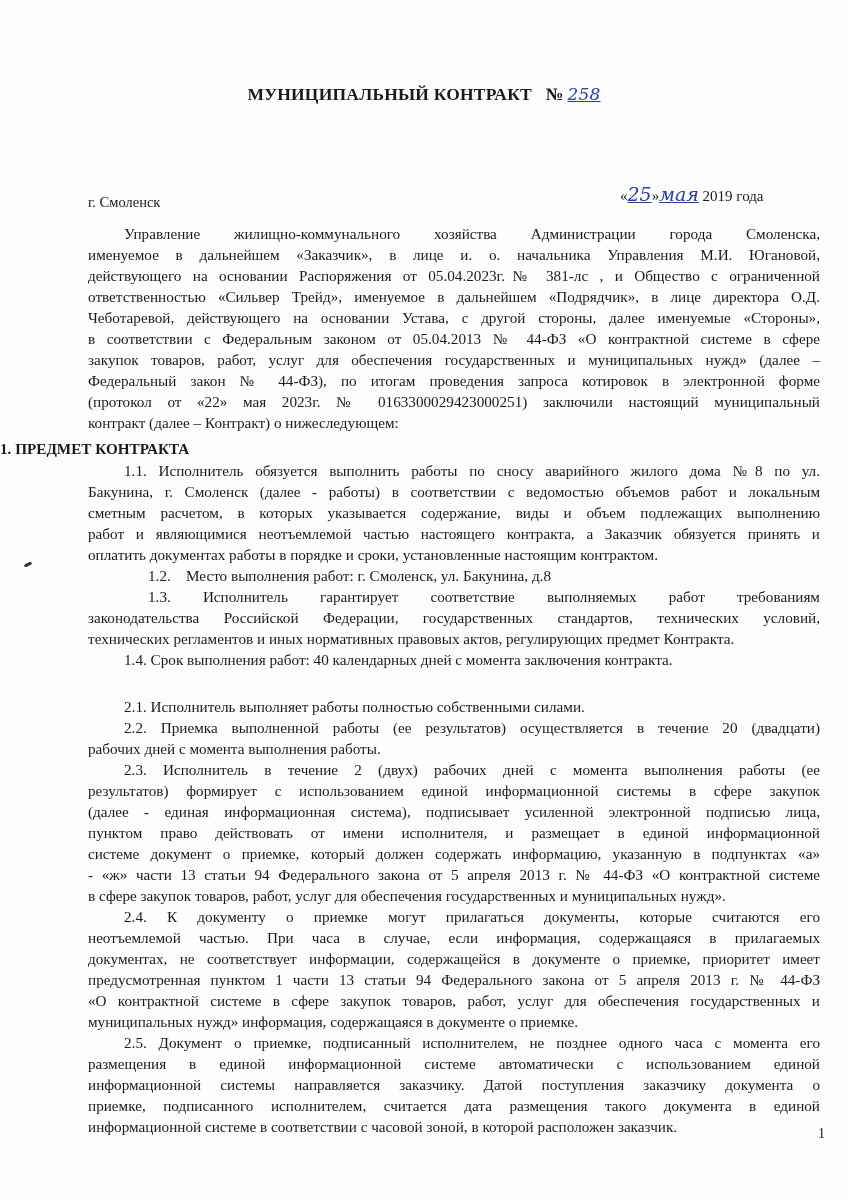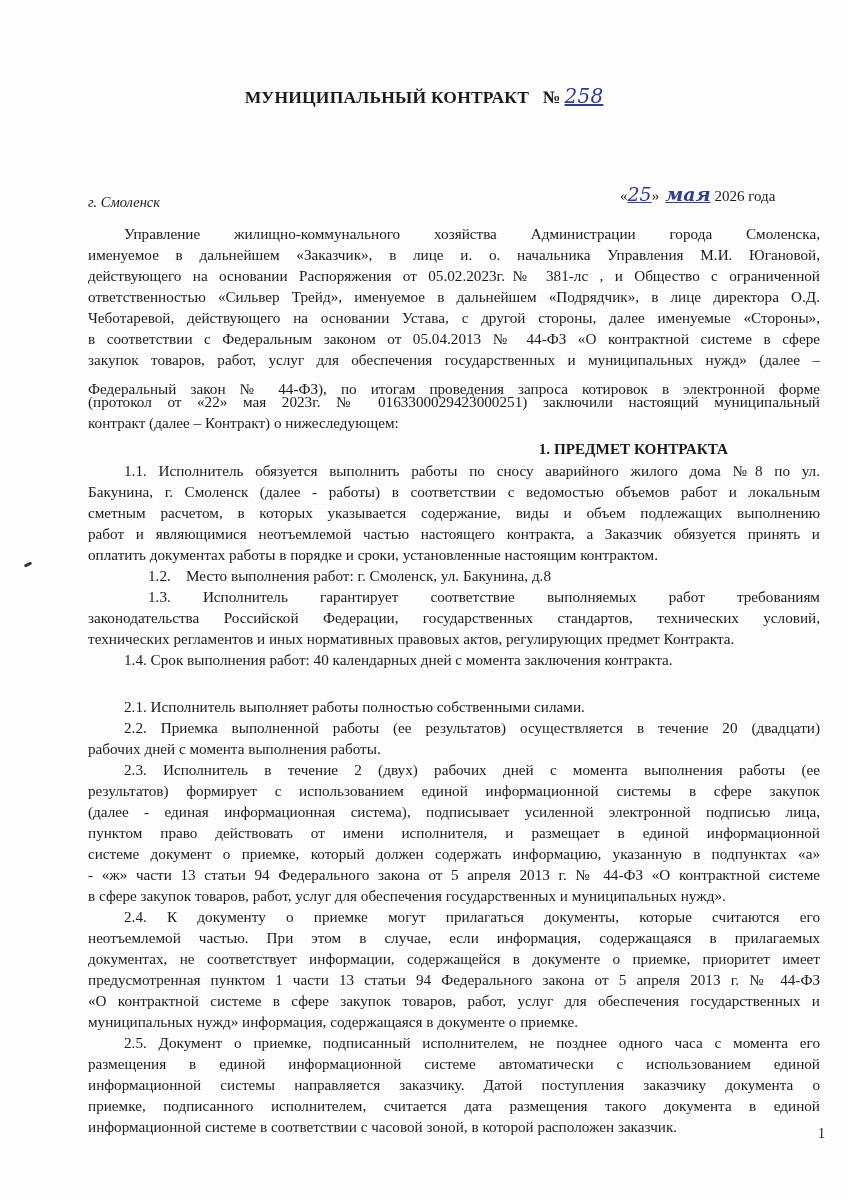--- a/index.html
+++ b/index.html
@@ -5,60 +5,60 @@
   html, body { margin: 0; padding: 0; background: #ffffff; }
   body { width: 848px; height: 1200px; position: relative; overflow: hidden;
          font-family: "Liberation Serif", "DejaVu Serif", serif; color: #1a1a1a; }
   .page { position: absolute; left: 0; top: 0; width: 848px; height: 1200px; background: #fdfdfd; }
   .title { position: absolute; left: 0; width: 848px; text-align: center; font-weight: bold; }
   .t1 { top: 84px; font-size: 17.5px; letter-spacing: 0.2px; }
   .t2 { top: 106px; font-size: 16.5px; }
   .t3 { top: 149px; font-size: 16.5px; }
   .hw { font-family: "DejaVu Serif", serif; font-style: italic; color: #2e3c9e; font-weight: normal;
         text-decoration: underline; text-decoration-color: #2e3c9e; }
-  .num-hw { font-size: 20px; display: inline-block; margin-left: 4px; }
-  .city { position: absolute; left: 88px; top: 194px; font-size: 14.5px; font-style: italic; }
+  .num-hw { font-size: 17px; display: inline-block; margin-left: 4px; }
+  .city { position: absolute; left: 88px; top: 194px; font-size: 14.5px; }
   .date { position: absolute; left: 620px; top: 183px; font-size: 15px; }
   .date .hw-d { font-size: 19px; }
   .body { position: absolute; left: 88px; width: 732px; font-size: 15.2px; }
   .ln { position: absolute; left: 0; width: 732px; height: 21px; line-height: 21px;
         white-space: nowrap; text-align: justify; text-align-last: justify; }
   .ln.last { text-align-last: left; }
   .ln.ind { left: 36px; width: 696px; }
-  .heading { position: absolute; left: 0; width: 728px; text-align: right; font-weight: bold; font-size: 15.2px; }
+  .heading { position: absolute; left: 0; width: 728px; text-align: left; font-weight: bold; font-size: 15.2px; }
   .pagenum { position: absolute; left: 818px; top: 1126px; font-size: 14px; }
   .mark { position: absolute; left: 24px; top: 563px; width: 8px; height: 3px; background: #333;
           transform: rotate(-25deg); border-radius: 2px; }
 </style>
 </head>
 <body>
 
 <div class="page">
 
   <div class="title t1">
     <span style="white-space:pre">МУНИЦИПАЛЬНЫЙ КОНТРАКТ   №</span><span class="hw num-hw">258</span>
   </div>
 
   <div class="city">г. Смоленск</div>
   <div class="date">
-    <span>«</span><span class="hw hw-d">25</span><span>»</span><span class="hw hw-d" style="margin-left:6px;font-weight:bold;">мая</span>
-    <span>2026 года</span>
+    <span>«</span><span class="hw hw-d">25</span><span>»</span><span class="hw hw-d" style="margin-left:0;">мая</span>
+    <span>2019 года</span>
   </div>
 
   <div class="mark"></div>
 
   <div class="body" style="top:223px;">
     <div class="ln ind" style="top:0px">Управление жилищно-коммунального хозяйства Администрации города Смоленска,</div>
     <div class="ln" style="top:21px">именуемое в дальнейшем «Заказчик», в лице и. о. начальника Управления М.И. Югановой,</div>
-    <div class="ln" style="top:42px">действующего на основании Распоряжения от 05.02.2023г.№ 381-лс , и Общество с ограниченной</div>
+    <div class="ln" style="top:42px">действующего на основании Распоряжения от 05.04.2023г.№ 381-лс , и Общество с ограниченной</div>
     <div class="ln" style="top:63px">ответственностью «Сильвер Трейд», именуемое в дальнейшем «Подрядчик», в лице директора О.Д.</div>
     <div class="ln" style="top:84px">Чеботаревой, действующего на основании Устава, с другой стороны, далее именуемые «Стороны»,</div>
     <div class="ln" style="top:105px">в соответствии с Федеральным законом от 05.04.2013 № 44-ФЗ «О контрактной системе в сфере</div>
     <div class="ln" style="top:126px">закупок товаров, работ, услуг для обеспечения государственных и муниципальных нужд» (далее –</div>
-    <div class="ln" style="top:155px">Федеральный закон № 44-ФЗ), по итогам  проведения запроса котировок в электронной форме</div>
+    <div class="ln" style="top:147px">Федеральный закон № 44-ФЗ), по итогам  проведения запроса котировок в электронной форме</div>
     <div class="ln" style="top:168px">(протокол  от «22» мая 2023г. № 0163300029423000251) заключили настоящий муниципальный</div>
     <div class="ln last" style="top:189px">контракт (далее – Контракт) о нижеследующем:</div>
   </div>
 
   <div class="heading" style="top:440px;">1. ПРЕДМЕТ КОНТРАКТА</div>
   <div class="body" style="top:460px;">
     <div class="ln ind" style="top:0px">1.1. Исполнитель обязуется выполнить  работы по сносу аварийного жилого дома №8 по ул.</div>
     <div class="ln" style="top:21px">Бакунина, г. Смоленск (далее - работы) в соответствии с ведомостью объемов работ  и локальным</div>
     <div class="ln" style="top:42px">сметным расчетом, в которых указывается содержание, виды и объем подлежащих выполнению</div>
     <div class="ln" style="top:63px">работ и являющимися неотъемлемой частью настоящего контракта, а Заказчик обязуется принять и</div>
@@ -75,21 +75,21 @@
     <div class="ln ind" style="top:21px">2.2. Приемка выполненной работы (ее результатов) осуществляется в течение 20 (двадцати)</div>
     <div class="ln last" style="top:42px">рабочих дней с момента выполнения работы.</div>
     <div class="ln ind" style="top:63px">2.3. Исполнитель в течение 2 (двух) рабочих дней с момента выполнения работы (ее</div>
     <div class="ln" style="top:84px">результатов)  формирует с использованием единой информационной системы в сфере закупок</div>
     <div class="ln" style="top:105px">(далее - единая информационная система), подписывает усиленной электронной подписью лица,</div>
     <div class="ln" style="top:126px">пунктом право действовать от имени исполнителя, и размещает в единой информационной</div>
     <div class="ln" style="top:147px">системе документ о приемке, который должен содержать информацию, указанную в подпунктах «а»</div>
     <div class="ln" style="top:168px">- «ж» части 13 статьи 94 Федерального закона от 5 апреля 2013 г. № 44-ФЗ «О контрактной системе</div>
     <div class="ln last" style="top:189px">в сфере закупок товаров, работ, услуг для обеспечения государственных и муниципальных нужд».</div>
     <div class="ln ind" style="top:210px">2.4. К документу о приемке могут прилагаться документы, которые считаются его</div>
-    <div class="ln" style="top:231px">неотъемлемой частью. При этом в случае, если информация, содержащаяся в прилагаемых</div>
+    <div class="ln" style="top:231px">неотъемлемой частью. При часа в случае, если информация, содержащаяся в прилагаемых</div>
     <div class="ln" style="top:252px">документах, не соответствует информации, содержащейся в документе о приемке, приоритет имеет</div>
     <div class="ln" style="top:273px">предусмотренная пунктом 1 части 13 статьи 94 Федерального закона от 5 апреля 2013 г. № 44-ФЗ</div>
     <div class="ln" style="top:294px">«О контрактной системе в сфере закупок товаров, работ, услуг для обеспечения государственных и</div>
     <div class="ln last" style="top:315px">муниципальных нужд» информация, содержащаяся в документе о приемке.</div>
     <div class="ln ind" style="top:336px">2.5. Документ о приемке, подписанный исполнителем, не позднее одного часа с момента его</div>
     <div class="ln" style="top:357px">размещения в единой информационной системе автоматически с использованием единой</div>
     <div class="ln" style="top:378px">информационной системы направляется заказчику. Датой поступления заказчику документа о</div>
     <div class="ln" style="top:399px">приемке, подписанного исполнителем, считается дата размещения такого документа в единой</div>
     <div class="ln last" style="top:420px">информационной системе в соответствии с часовой зоной, в которой расположен заказчик.</div>
   </div>

